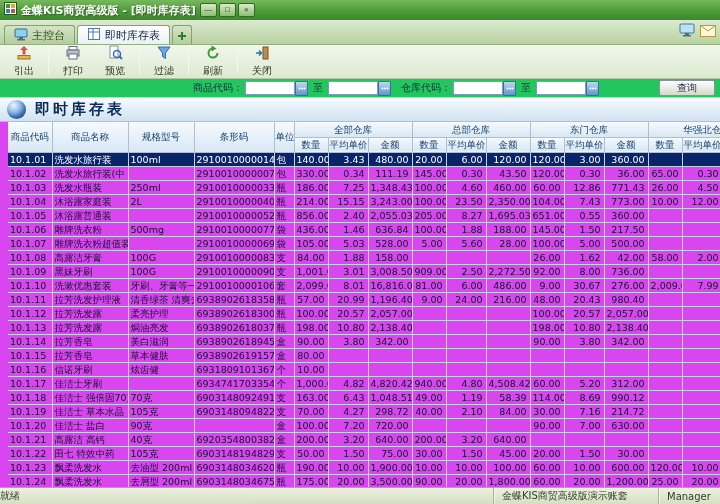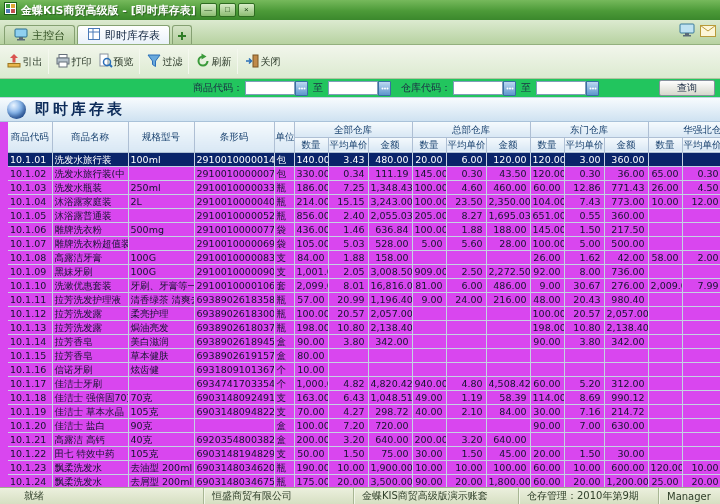--- a/index.html
+++ b/index.html
@@ -16,21 +16,21 @@
 
   
   .tabbar { flex:0 0 22px; background:linear-gradient(#dcead0,#b7d2a1); display:flex; align-items:flex-end; padding:2px 4px 0 4px; border-bottom:1px solid #93b07e; }
   .tab { height:19px; display:flex; align-items:center; gap:4px; padding:0 9px; font-size:11px; border:1px solid #85a072; border-bottom:none; border-radius:3px 3px 0 0; background:linear-gradient(#d4e4c6,#b3cd9d); color:#2b4a1c; margin-right:2px; cursor:default; white-space:nowrap; }
   .tab.active { background:linear-gradient(#ffffff,#e9f1f9); color:#10243e; }
   .newtab { width:20px; height:19px; border:1px solid #85a072; border-bottom:none; border-radius:3px 3px 0 0; background:linear-gradient(#d4e4c6,#b3cd9d); display:flex; align-items:center; justify-content:center; }
   .tabbar-right { margin-left:auto; display:flex; align-items:center; gap:5px; padding-bottom:3px; }
 
   
   .toolbar { flex:0 0 34px; background:linear-gradient(#f2f6ec,#dcead0); border-bottom:1px solid #b2c4a0; display:flex; align-items:center; padding:0 3px; }
-  .tbtn { width:42px; height:31px; display:flex; flex-direction:row; align-items:center; justify-content:center; gap:1px; font-size:10px; color:#2a3828; border:1px solid transparent; border-radius:2px; background:transparent; cursor:default; }
+  .tbtn { width:42px; height:31px; display:flex; flex-direction:column; align-items:center; justify-content:center; gap:1px; font-size:10px; color:#2a3828; border:1px solid transparent; border-radius:2px; background:transparent; cursor:default; }
   .tsep { width:1px; height:25px; background:#a9bb97; border-right:1px solid #f4f8ee; margin:0 3px; }
 
   
   .filterbar { flex:0 0 19px; background:#22c55e; border-bottom:1px solid #c2d2e2; display:flex; align-items:center; font-size:10px; color:#1c2c44; padding:0 5px; white-space:nowrap; }
   .f-spacer { flex:0 0 188px; }
   .flabel { margin-right:2px; }
   .finput { width:50px; height:14px; border:1px solid #7f9db9; font-size:10px; padding:0 2px; background:#fff; }
   .fbrowse { width:13px; height:15px; background:linear-gradient(#bcd8f2,#5e96cd); border:1px solid #3a6ea5; border-radius:1px; padding:0; display:inline-flex; align-items:center; justify-content:center; vertical-align:middle; }
   .fto { margin:0 5px; }
   .query-btn { margin-left:auto; width:56px; height:16px; font-size:10px; color:#1c2c44; background:linear-gradient(#fefefe,#d6d8cc); border:1px solid #88929e; border-radius:2px; }
@@ -44,21 +44,21 @@
   .table-wrap { flex:1 1 auto; overflow:hidden; background:#d946ef;padding-left:8px; }
   table { border-collapse:collapse; table-layout:fixed; width:758px; font-size:9.5px; }
   th,td { border-right:1px solid #c4d2e2; border-bottom:1px solid #c4d2e2; padding:0 2px; white-space:nowrap; overflow:hidden; }
   thead th { height:15px; line-height:13px; background:linear-gradient(#f5fafd,#d8e7f4); color:#17406e; font-weight:normal; text-align:center; border-color:#aebfd4; padding:0 1px; }
   td { height:13px; line-height:13px; color:#14142e; }
   td.num { text-align:right; padding-right:3px; }
   tr.selected td { background:#0a246a; color:#fff; }
 
   
   .statusbar { flex:0 0 17px; background:linear-gradient(#ecf0de,#d6dfc2); border-top:1px solid #9fae8e; display:flex; align-items:center; font-size:10px; color:#30402a; }
-  .sb-ready { flex:1 1 auto; padding:0 24px;font-family:Liberation Mono, monospace; }
+  .sb-ready { flex:1 1 auto; padding:0 0;font-family:Liberation Mono, monospace; }
   .sb-seg { flex:0 0 auto; padding:0 8px; border-left:1px solid #a8b694; box-shadow:1px 0 0 #f2f6e8 inset; height:100%; display:flex; align-items:center; }
   .sb-company { flex:0 0 150px; }
   .sb-edition { flex:0 0 165px;text-align:right; }
   .sb-period { flex:0 0 140px; }
   .sb-user { flex:0 0 62px; }
 </style>
 </head>
 <body>
 
 <div class="window">
@@ -412,21 +412,21 @@
             <td class="num">2.00</td>
             <td class="num">116.00</td>
           </tr>
           <tr>
             <td>10.1.09</td>
             <td>黑妹牙刷</td>
             <td>100G</td>
             <td>2910010000090</td>
             <td>支</td>
             <td class="num">1,001.00</td>
-            <td class="num">2.05</td>
+            <td class="num">3.01</td>
             <td class="num">3,008.50</td>
             <td class="num">909.00</td>
             <td class="num">2.50</td>
             <td class="num">2,272.50</td>
             <td class="num">92.00</td>
             <td class="num">8.00</td>
             <td class="num">736.00</td>
             <td class="num"></td>
             <td class="num"></td>
             <td class="num"></td>
@@ -715,19 +715,17 @@
             <td class="num">25.00</td>
             <td class="num">20.00</td>
             <td class="num">500.00</td>
           </tr>
         </tbody>
     </table>
   </div>
 
   <div class="statusbar">
     <span class="sb-ready">就绪</span>
-    <span class="sb-seg sb-company">恒盛商贸有限公司</span>
     <span class="sb-seg sb-edition">金蝶KIS商贸高级版演示账套</span>
-    <span class="sb-seg sb-period">仓存管理：2010年第9期</span>
     <span class="sb-seg sb-user">Manager</span>
   </div>
 
 </div>
 
 </body></html>

